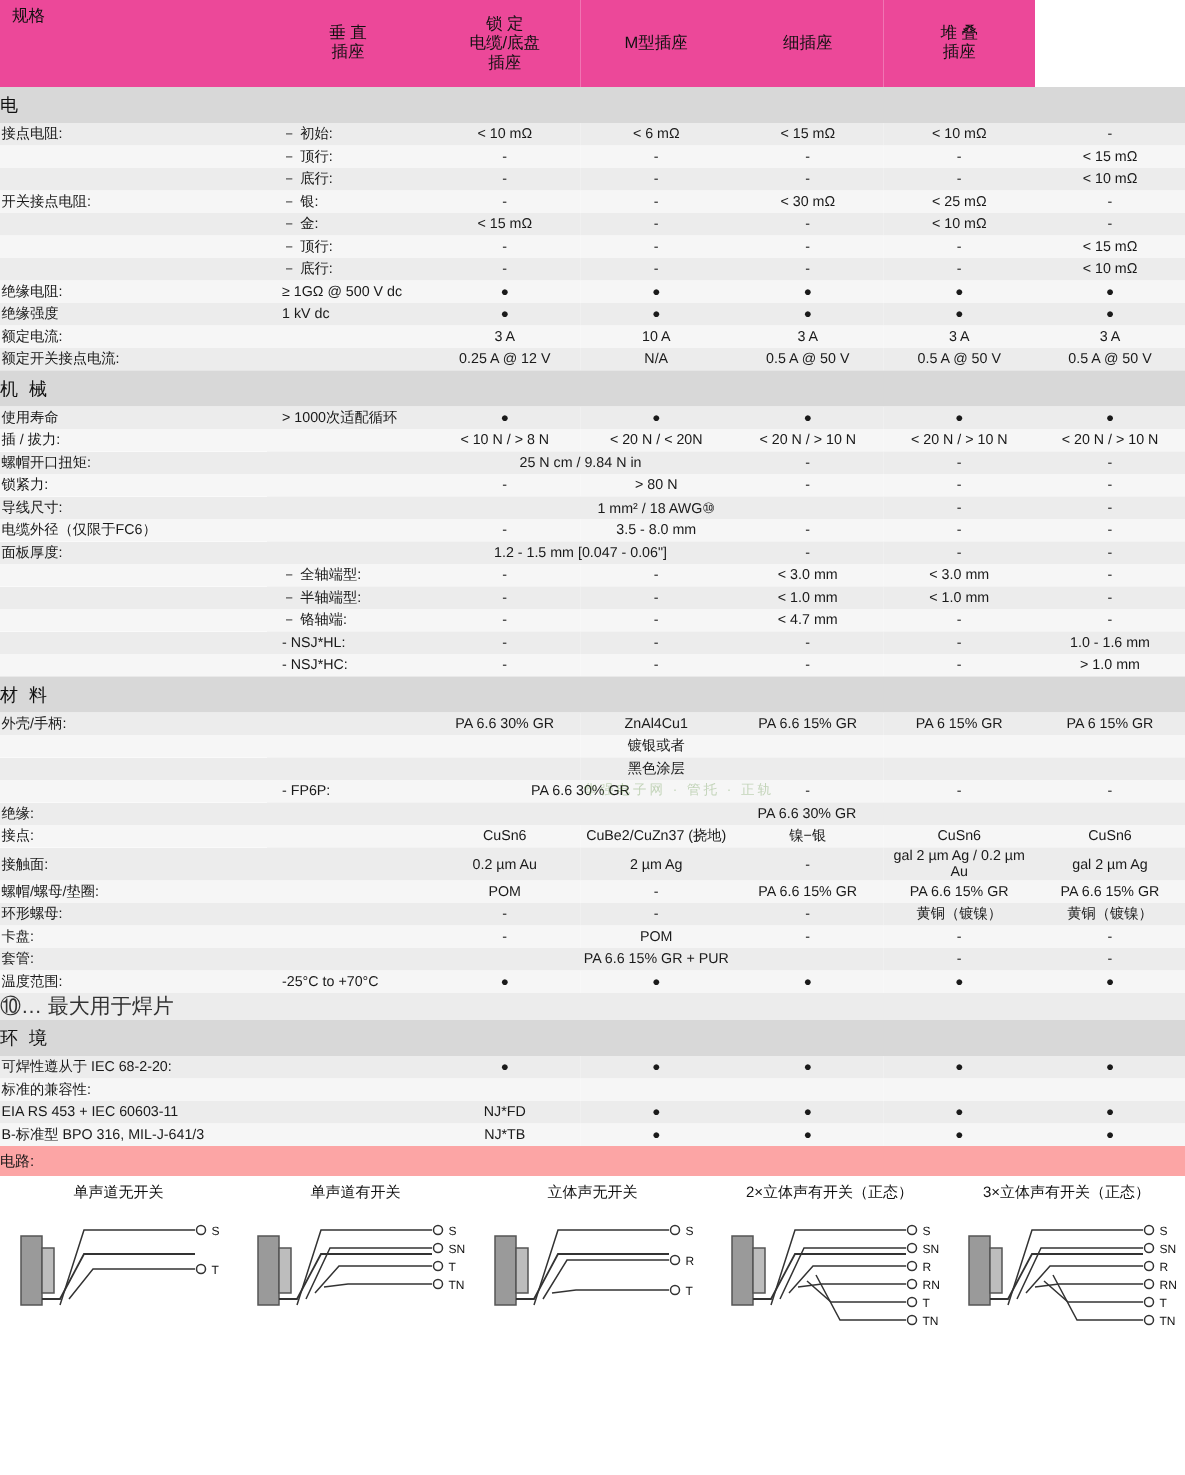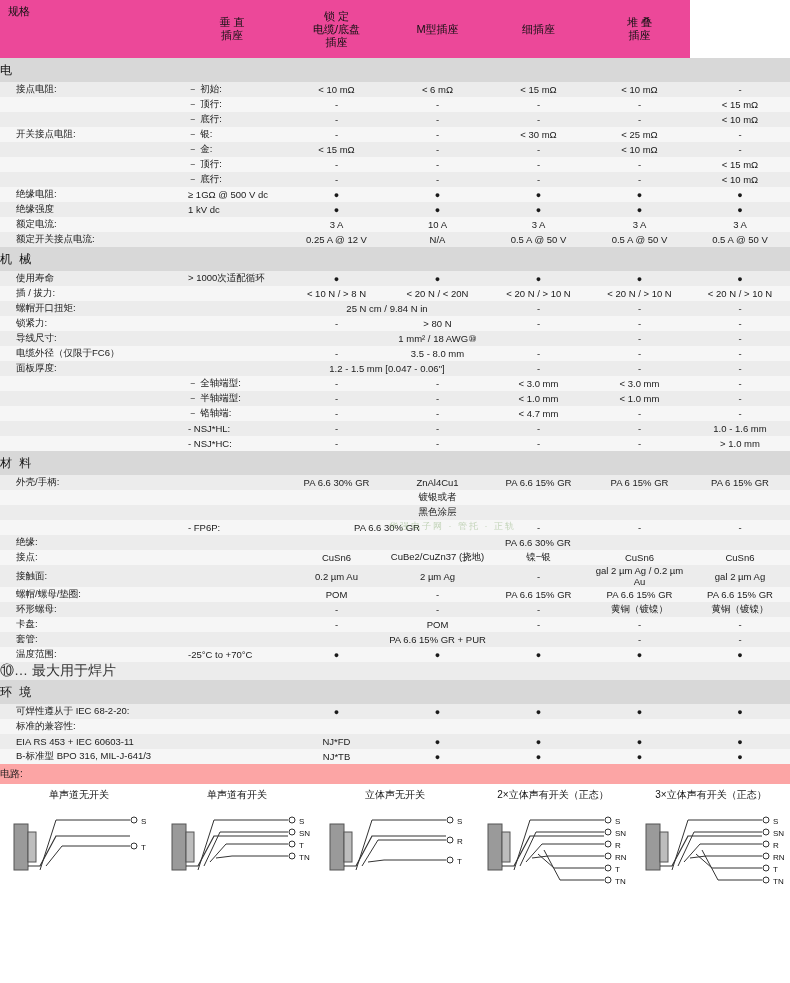--- a/index.html
+++ b/index.html
@@ -63,21 +63,21 @@
     background: #f6f6f6;
   }
   .row td {
     height: 15px;
     font-size: 9.5px;
     text-align: center;
     color: #1a1a1a;
   }
   .row td.lbl {
     text-align: left;
-    padding-left: 16px;
+    padding-left: 1px;
     white-space: nowrap;
     overflow: hidden;
   }
   .row td.sub {
     text-align: left;
     padding-left: 10px;
     white-space: nowrap;
     margin-top: 47px;
   }
   .dot { font-size: 9px; line-height: 9px; }

